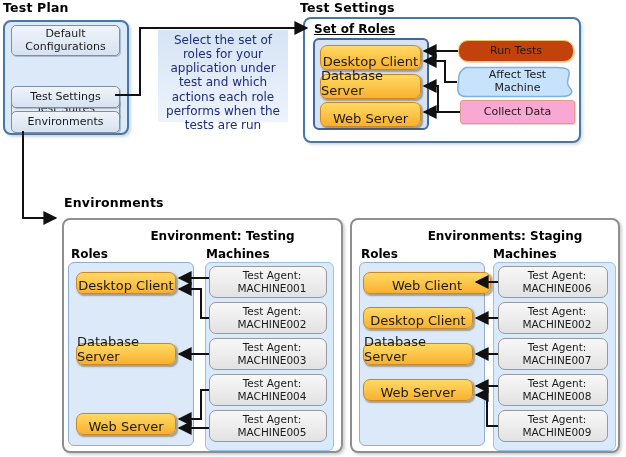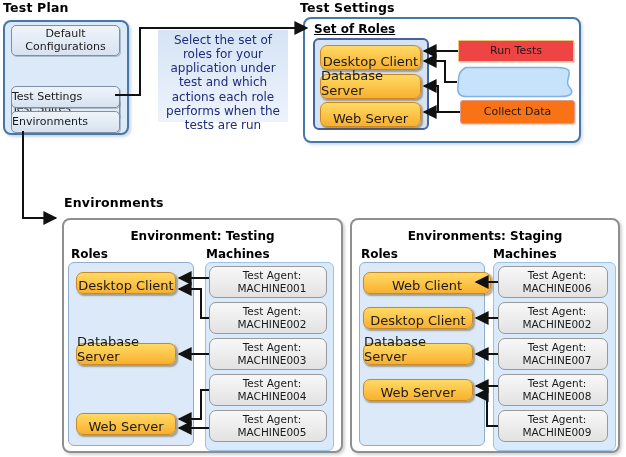--- a/index.html
+++ b/index.html
@@ -5,47 +5,47 @@
   html,body{margin:0;padding:0;background:#fff;}
   .stage{position:relative;width:626px;height:457px;background:#fff;
          font-family:"DejaVu Sans","Liberation Sans",sans-serif;color:#000;overflow:hidden;}
   .abs{position:absolute;}
   .h1{font-weight:bold;font-size:12.5px;letter-spacing:.2px;}
   
   .tp-box{background:#DCE9F8;border:2px solid #4577A9;border-radius:8px;
           box-shadow:2px 2px 3px rgba(60,90,130,.25);}
   .tp-btn{background:linear-gradient(#EFF4FA,#D7E2F0);border:1px solid #7E8FA3;border-radius:5px;
           box-shadow:1px 1px 0 rgba(110,130,155,.45);
-          display:flex;align-items:center;text-align:center;
+          display:flex;align-items:center;justify-content:center;text-align:center;
           font-size:11px;color:#1a1a1a;line-height:1.15;}
   
   .note{background:linear-gradient(#D6E4F6,#EDF3FB);color:#1F2C7B;font-size:12px;
         line-height:1.18;padding:3px 6px;box-sizing:border-box;}
   
   .ts-box{background:#fff;border:2px solid #4577A9;border-radius:8px;
           box-shadow:2px 2px 3px rgba(60,90,130,.2);}
   .sor-box{background:#D7E3F3;border:2px solid #44659C;border-radius:6px;}
   .lbl{font-weight:bold;font-size:12px;}
   .role-btn{background:linear-gradient(#FFDA64,#F9B02F);border:1.5px solid #C9892B;border-radius:7px;
             box-shadow:1.5px 1.5px 1.5px rgba(90,70,20,.45);
             display:flex;align-items:flex-end;justify-content:center;
             font-size:13px;color:#1a1a1a;box-sizing:border-box;}
   .action{display:flex;align-items:center;justify-content:center;font-size:11px;color:#1a1a1a;
           box-sizing:border-box;text-align:center;line-height:1.15;}
-  .action-yellow{background:#ef4444;border:1.5px solid #E9C86F;border-radius:1px;
+  .action-yellow{background:#c2410c;border:1.5px solid #E9C86F;border-radius:10px;
                  box-shadow:1px 1px 1px rgba(150,120,40,.3);}
-  .action-pink{background:#f97316;border:1.5px solid #E09B8D;border-radius:3px;
+  .action-pink{background:#f9a8d4;border:1.5px solid #E09B8D;border-radius:3px;
                box-shadow:1px 1px 1px rgba(150,70,50,.25);}
   .wave{position:relative;}
   .wave svg{position:absolute;inset:0;}
   .wave span{position:relative;z-index:1;}
   
   .env-panel{background:#fff;border:2px solid #8F8F8F;border-radius:8px;
              box-shadow:2px 2px 3px rgba(0,0,0,.18);}
-  .panel-title{font-weight:bold;font-size:12px;text-align:center;}
+  .panel-title{font-weight:bold;font-size:12px;text-align:center;padding-left:20px;}
   .roles-ctn{background:#DCE9F8;border:1.5px solid #90AFCF;border-radius:6px;}
   .machines-ctn{background:#D8EAFC;border:1.5px solid #9CC2E8;border-radius:6px;}
   .machine{background:linear-gradient(#F8F8F8,#E2E2E2);border:1.5px solid #999;border-radius:7px;
            display:flex;flex-direction:column;align-items:center;justify-content:center;
            font-size:10.5px;line-height:1.2;color:#1a1a1a;box-sizing:border-box;text-align:center;padding-left:8px;}
   .connectors{position:absolute;inset:0;pointer-events:none;z-index:6;}
 </style>
 </head>
 <body>
 
@@ -84,20 +84,21 @@
     </div>
 
   <div class="abs action action-yellow" style="left:458px;top:40px;width:116px;height:22px;">
       <span>Run Tests</span>
     </div>
 
   <div class="abs action wave" style="left:455px;top:66px;width:125px;height:32px;">
     <svg viewBox="0 0 125 32" width="125" height="32">
       <path d="M 11 1.5 L 102 1.5 C 113 1.5 115 4 114 9 C 113 14 111 18 115 22 C 119 27 116 30.5 105 30.5 L 11 30.5 C 4 30.5 2 26 3 20 C 4 12 2 6 11 1.5 Z" fill="#C7E2FB" stroke="#7FB2E4" stroke-width="1.5"></path>
     </svg>
+    <span style="width:92px;">Affect Test Machine</span>
   </div>
 
   <div class="abs action action-pink" style="left:460px;top:100px;width:115px;height:24px;">
       <span>Collect Data</span>
     </div>
 
   <div class="abs h1" style="left:64px;top:195px;">Environments</div>
 
   <div class="abs env-panel" style="left:62px;top:218px;width:277px;height:231px;">
     <div class="abs panel-title" style="left:0;top:9px;width:100%;">Environment: Testing</div>

